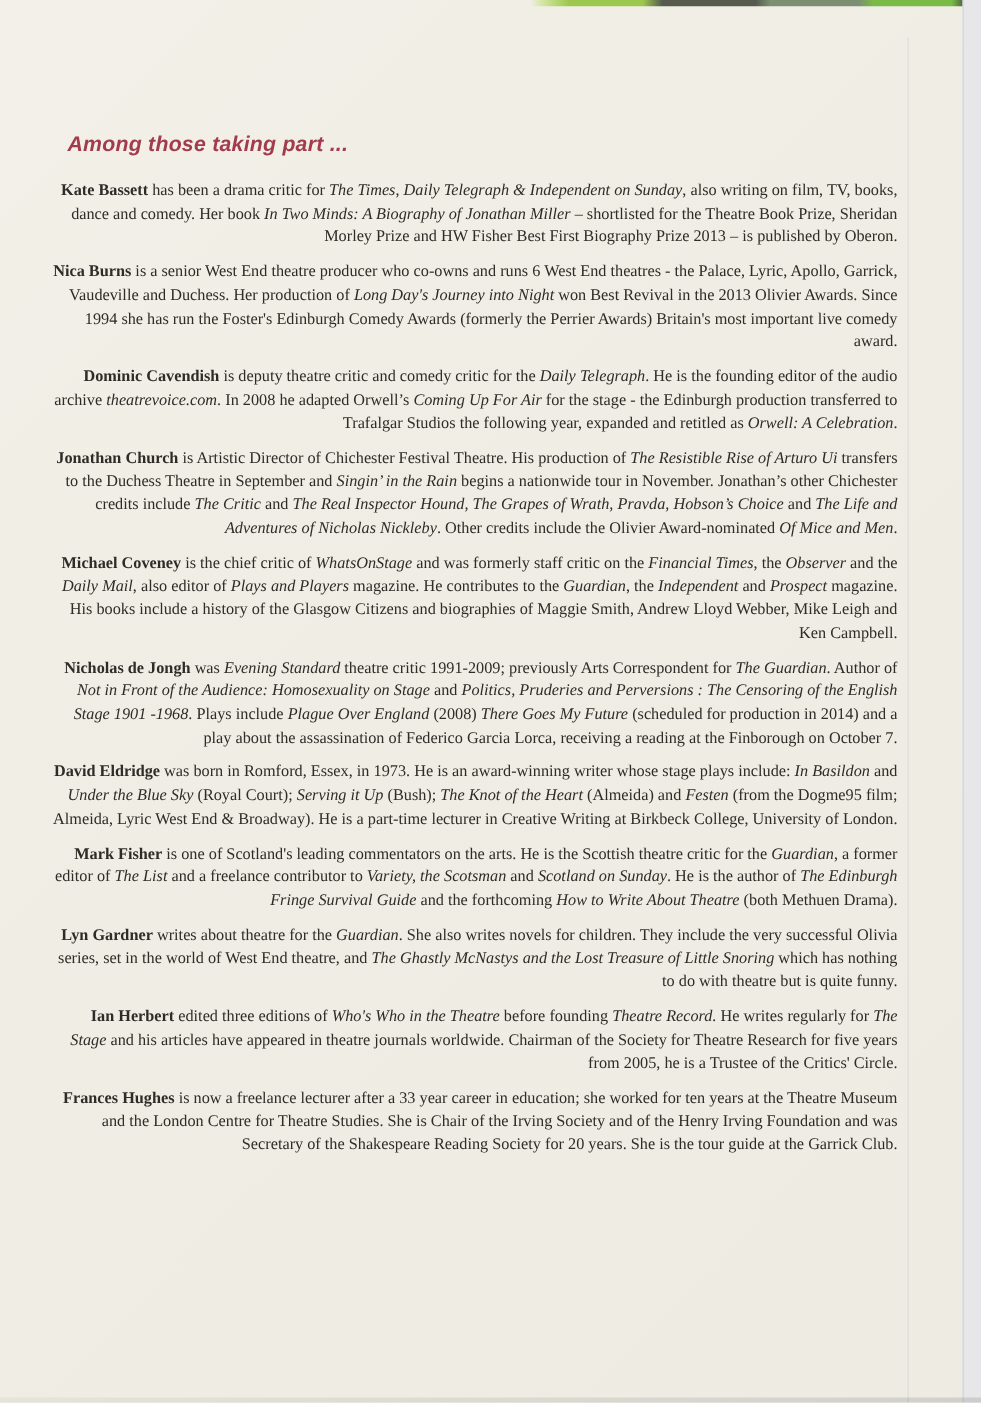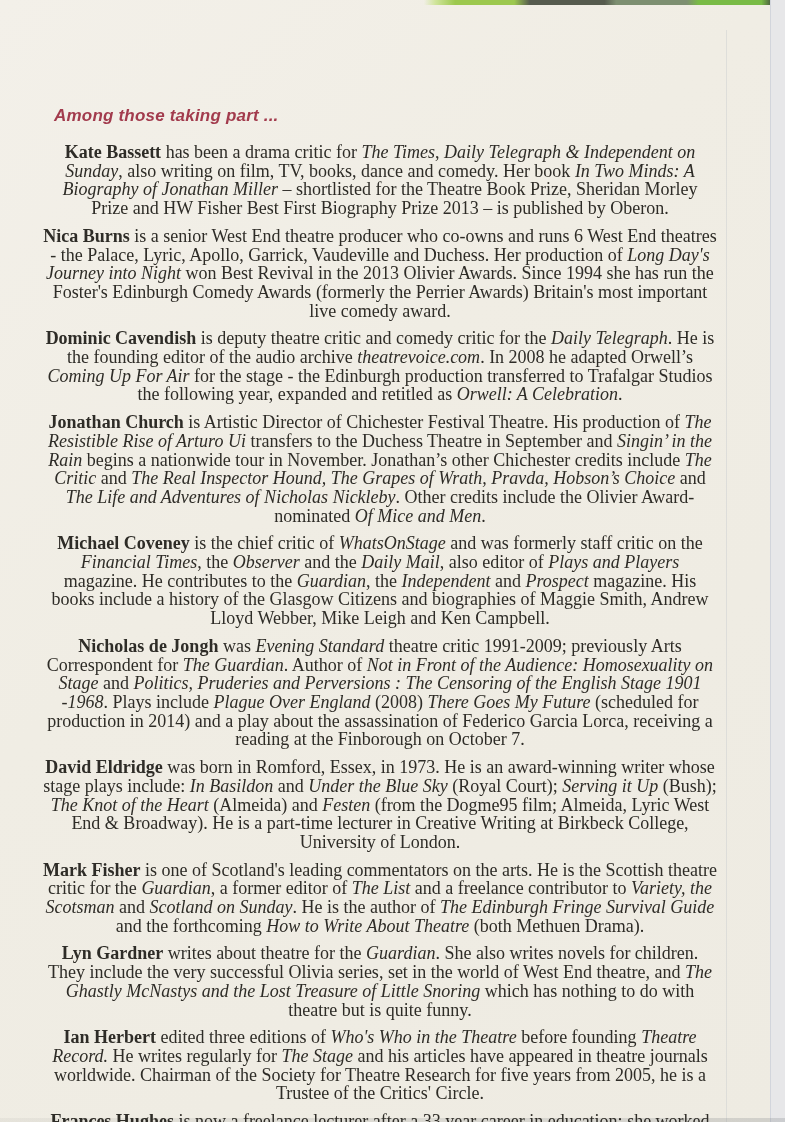--- a/index.html
+++ b/index.html
@@ -62,25 +62,25 @@
   h1.heading {
     font-family: "Liberation Sans", sans-serif;
     font-style: italic;
     font-weight: bold;
     font-size: 17px;
     letter-spacing: 0.2px;
     margin: 0 0 17px 12px;
     color: #a23b4d;
   }
   .bio {
-    font-size: 18px;
+    font-size: 13px;
     line-height: 18.7px;
     margin: 0 0 9px 0;
     color: #2e2c27;
-    text-align: center;
+    text-align: right;
   }
   .bio .b { font-weight: bold; }
   .bio .i { font-style: italic; }
 </style>
 </head>
 <body>
 
 <div class="scan-page">
   <div class="top-stripe"></div>
   <div class="right-edge-line"></div>

